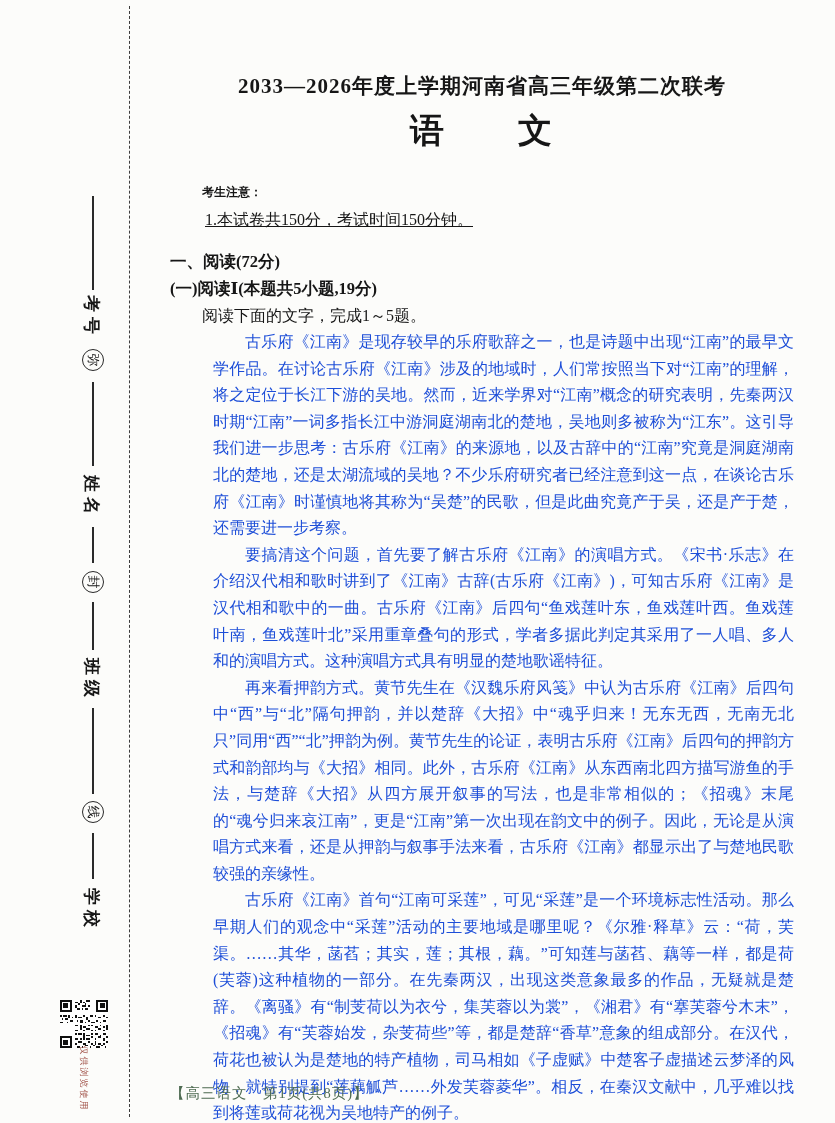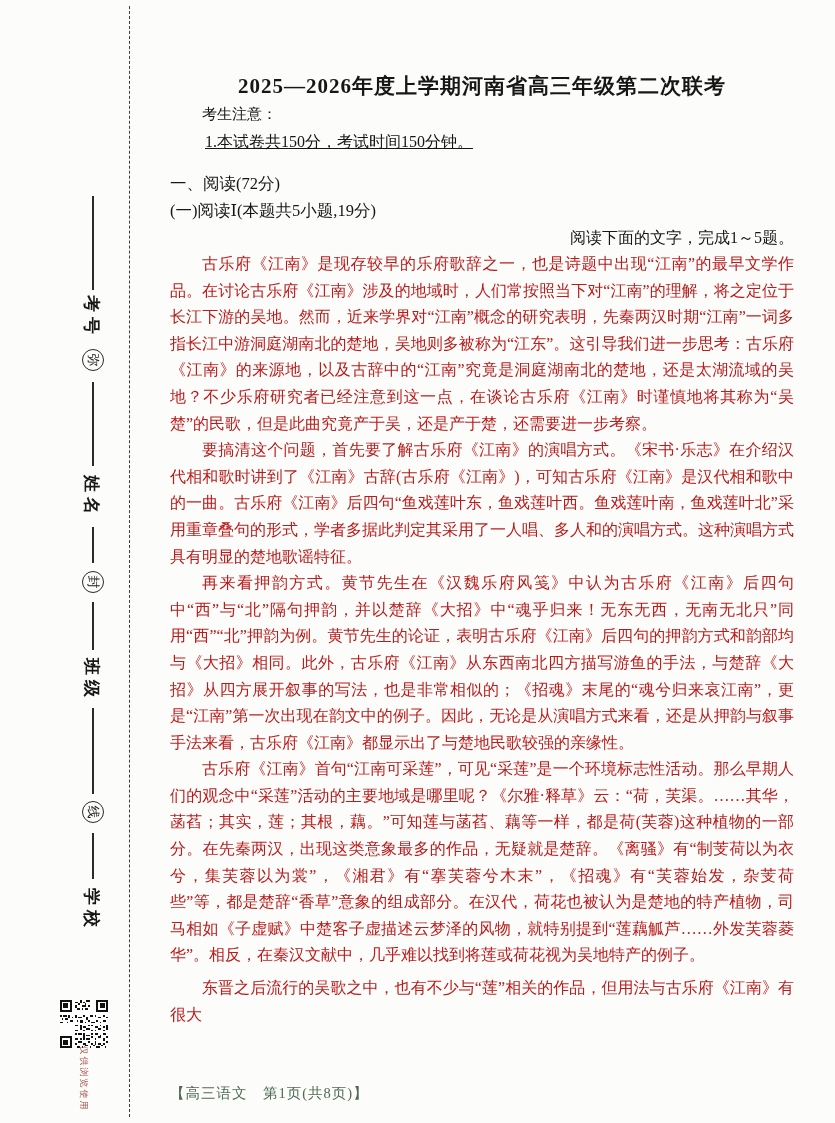--- a/index.html
+++ b/index.html
@@ -19,25 +19,25 @@
   .qr { position:absolute; left:60px; top:1000px; width:48px; height:48px; }
   .qr-caption { position:absolute; left:48px; top:1072px; width:70px; height:13px; text-align:center;
                 font-size:9px; color:#a2544a; letter-spacing:2px; white-space:nowrap;
                 transform:rotate(90deg); }
 
   
   .content { position:absolute; left:170px; top:72px; width:624px; }
   .title { font-size:21px; font-weight:bold; text-align:center; letter-spacing:1px; }
   .subject { font-size:34px; font-weight:bold; text-align:center; margin:8px 0 24px 0; letter-spacing:2px; }
   .notice { margin-left:32px; margin-bottom:14px; }
-  .notice-head { font-weight:normal; font-size:15px; line-height:28px; }
+  .notice-head { font-weight:bold; font-size:12px; line-height:28px; }
   .notice-item { font-size:16px; line-height:28px; padding-left:3px;text-decoration:underline; }
-  .sec-head { font-weight:normal; font-size:16.5px; line-height:27px; }
-  .instruction { font-size:16px; line-height:27px; text-indent:2em;text-align:right; }
-  .para { font-size:16px; line-height:26.6px; text-align:justify; text-indent:2em; color:#b91c1c; }
+  .sec-head { font-weight:bold; font-size:16.5px; line-height:27px; }
+  .instruction { font-size:16px; line-height:27px; text-indent:2em; }
+  .para { font-size:16px; line-height:26.6px; text-align:justify; text-indent:2em; color:#1d4ed8;margin-left:43px; }
   .para-last { margin-top:6px; }
   .footer { position:absolute; left:170px; top:1084px; width:624px; text-align:left;
             font-size:14.5px; color:#4e6b52; letter-spacing:1px; }
 </style>
 </head>
 <body>
 
 <div class="page">
 
   <div class="seal-dash"></div>
@@ -160,21 +160,22 @@
         <rect x="18" y="28" width="1" height="1"></rect>
       <rect x="20" y="27" width="1" height="1"></rect>
         <rect x="22" y="28" width="2" height="1"></rect>
         <rect x="25" y="27" width="1" height="1"></rect>
         <rect x="27" y="28" width="1" height="1"></rect>
     </g>
   </svg>
   <div class="qr-caption">仅供浏览使用</div>
 
   <main class="content">
-    <h1 class="title">2025—2026年度上学期河南省高三年级第二次联考</h1>
+    <h1 class="title">2033—2026年度上学期河南省高三年级第二次联考</h1>
+    <div class="subject">语　　文</div>
 
     <section class="notice">
       <p class="notice-head">考生注意：</p>
       <p class="notice-item">1.本试卷共150分，考试时间150分钟。</p>
     </section>
 
     <p class="sec-head">一、阅读(72分)</p>
     <p class="sec-head">(一)阅读Ⅰ(本题共5小题,19分)</p>
     <p class="instruction">阅读下面的文字，完成1～5题。</p>
 

